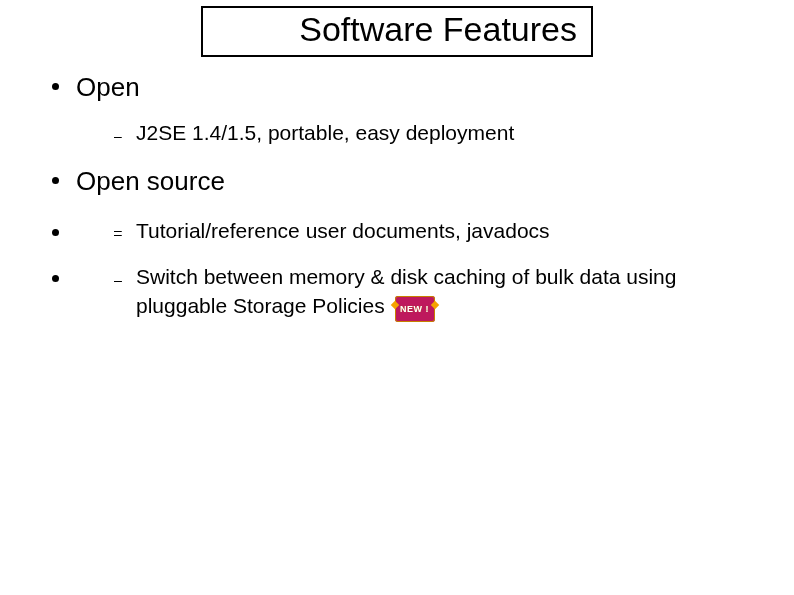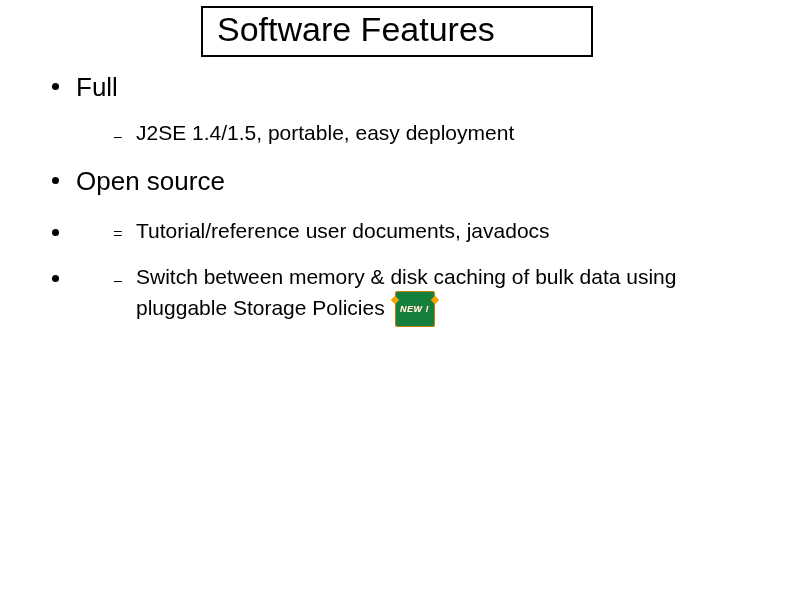--- a/index.html
+++ b/index.html
@@ -17,21 +17,21 @@
     height: 595px;
     position: relative;
     padding: 6px 30px 20px 30px;
   }
   .title-box {
     border: 2px solid #000;
     display: block;
     width: 392px;
     margin: 0 auto 14px auto;
     padding: 2px 14px 6px 14px;
-    text-align: left;
+    text-align: right;
     font-size: 34px;
     font-weight: 400;
   }
   ul.top {
     list-style: none;
     margin: 0;
     padding: 0 0 0 46px;
   }
   ul.top > li {
     position: relative;
@@ -72,29 +72,28 @@
   }
   .new-badge {
     display: inline-block;
     vertical-align: middle;
     margin-left: 4px;
     position: relative;
     top: -1px;
   }
   .new-badge .star {
     width: 40px;
-    height: 36px;
-    background: #15803d;
+    height: 26px;
+    background: #be185d;
     border-radius: 3px;
     position: relative;
     display: inline-flex;
     align-items: center;
     justify-content: center;
     box-shadow: inset 0 0 0 1px #c77f00;
-    font-style: italic;
   }
   .new-badge .star::before,
   .new-badge .star::after {
     content: "";
     position: absolute;
     width: 6px; height: 6px;
     background: #f5a300;
     transform: rotate(45deg);
   }
   .new-badge .star::before { left: -3px; top: 6px; }
@@ -110,21 +109,21 @@
 </head>
 <body>
 
 <div class="slide">
   <div class="title-box">Software Features</div>
 
   <ul class="top">
 
     <li>
       <span class="bullet-dot"></span>
-      <span class="top-label">Full</span>
+      <span class="top-label">Open</span>
       <ul class="sub">
         <li>
           <span class="bullet-dash">–</span>
           <span class="sub-label">J2SE 1.4/1.5, portable, easy deployment</span>
         </li>
       </ul>
     </li>
 
     <li>
       <span class="bullet-dot"></span>

